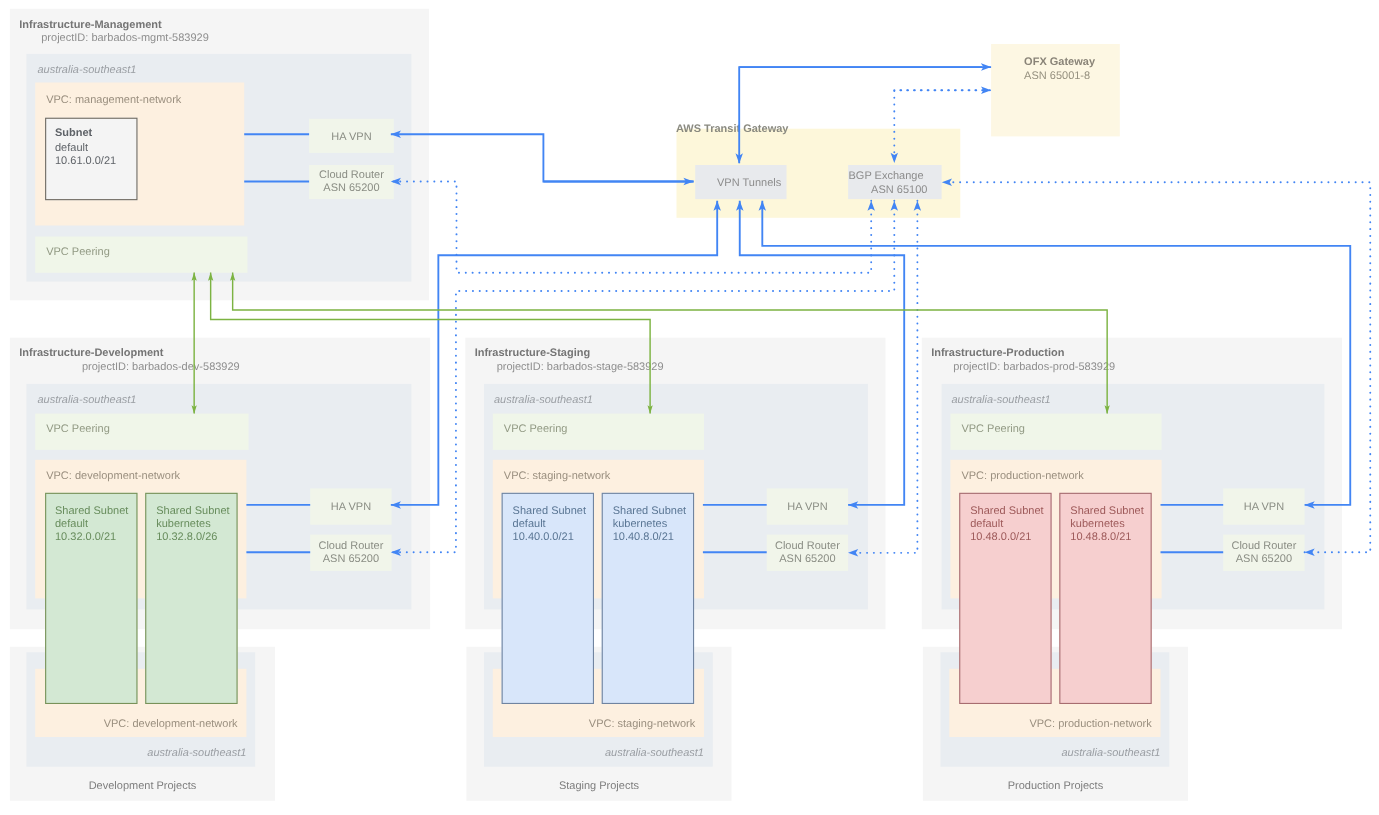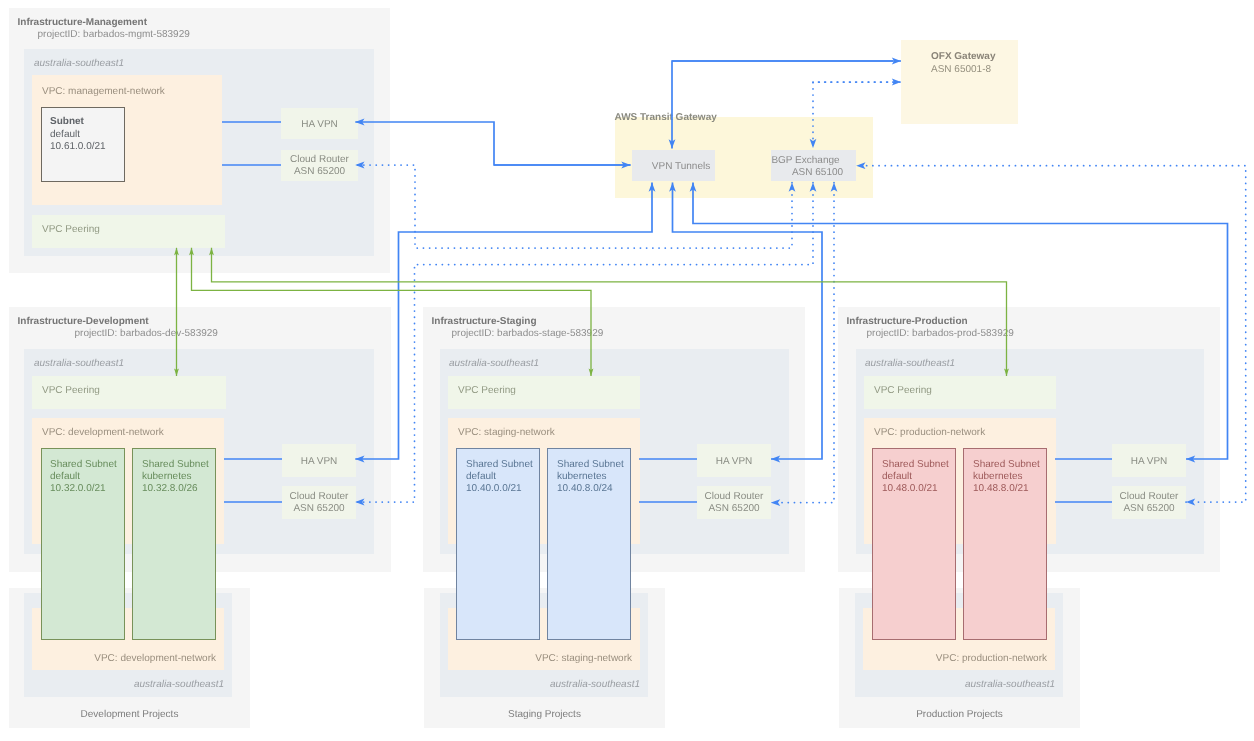--- a/index.html
+++ b/index.html
@@ -128,21 +128,21 @@
 <div class="t vpc-lbl" style="left:458px;top:427px;">VPC: staging-network</div>
 
 <div class="b" style="left:456px;top:448px;width:84px;height:192px;background:#d8e6fa;border:1px solid #7084a0;z-index:5;"></div>
 <div class="t sn-b" style="left:466px;top:458.8px;z-index:6;">Shared Subnet</div>
 <div class="t sn-b" style="left:466px;top:470.8px;z-index:6;">default</div>
 <div class="t sn-b" style="left:466px;top:483.3px;z-index:6;">10.40.0.0/21</div>
 
 <div class="b" style="left:547px;top:448px;width:84px;height:192px;background:#d8e6fa;border:1px solid #7084a0;z-index:5;"></div>
 <div class="t sn-b" style="left:557px;top:458.8px;z-index:6;">Shared Subnet</div>
 <div class="t sn-b" style="left:557px;top:470.8px;z-index:6;">kubernetes</div>
-<div class="t sn-b" style="left:557px;top:483.3px;z-index:6;">10.40.8.0/24</div>
+<div class="t sn-b" style="left:557px;top:483.3px;z-index:6;">10.40.8.0/21</div>
 
 <div class="b svcbox" style="left:697px;top:444px;width:74px;height:33px;"></div>
 <div class="t svc-lbl" style="left:697px;top:456px;width:74px;">HA VPN</div>
 
 <div class="b svcbox" style="left:697px;top:486px;width:74px;height:33px;"></div>
 <div class="t svc-lbl" style="left:697px;top:491px;width:74px;">Cloud Router</div>
 <div class="t svc-lbl" style="left:697px;top:503px;width:74px;">ASN 65200</div>
 
 <div class="b proj" style="left:424px;top:588px;width:241px;height:140px;"></div>
 <div class="b region" style="left:440px;top:593px;width:208px;height:104px;"></div>

